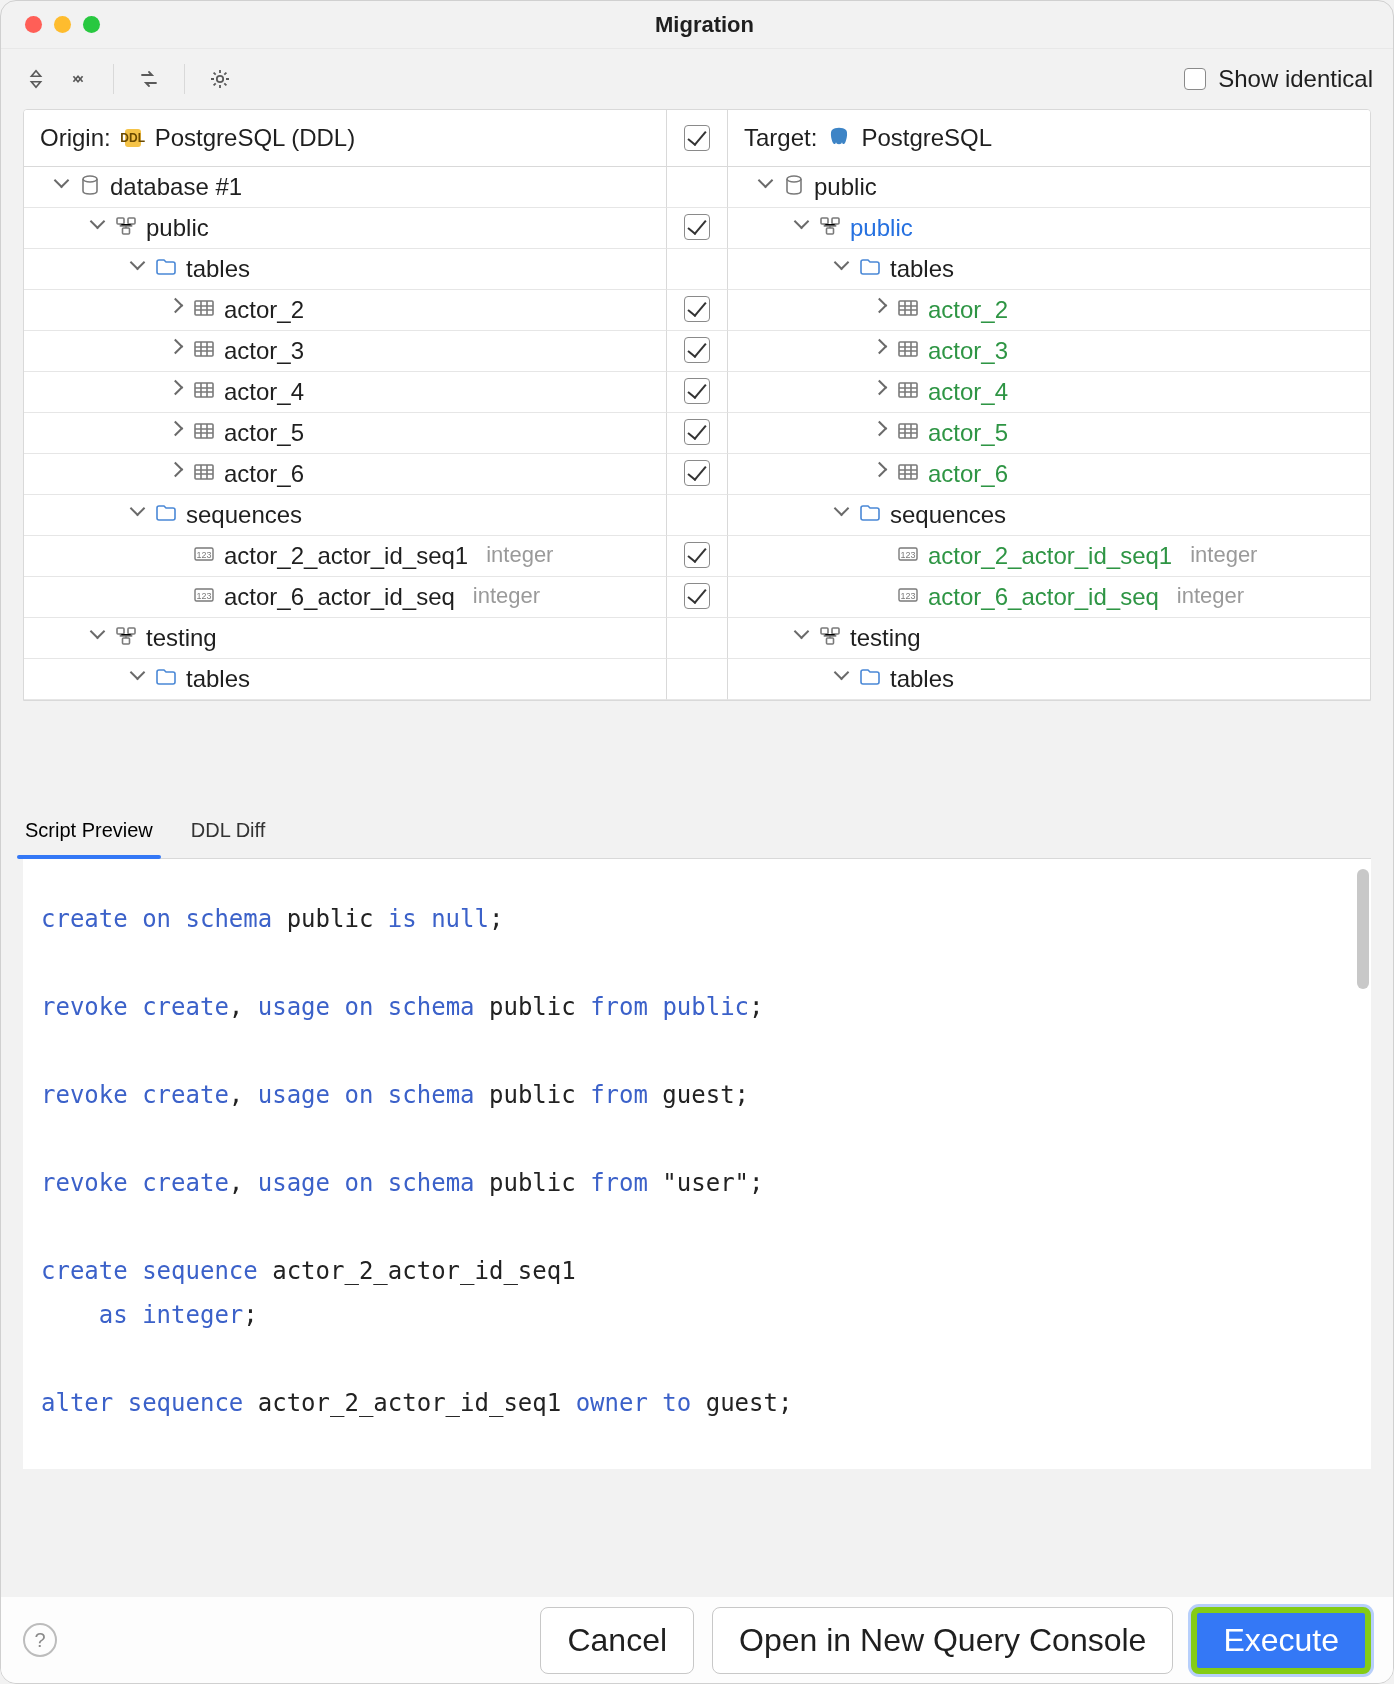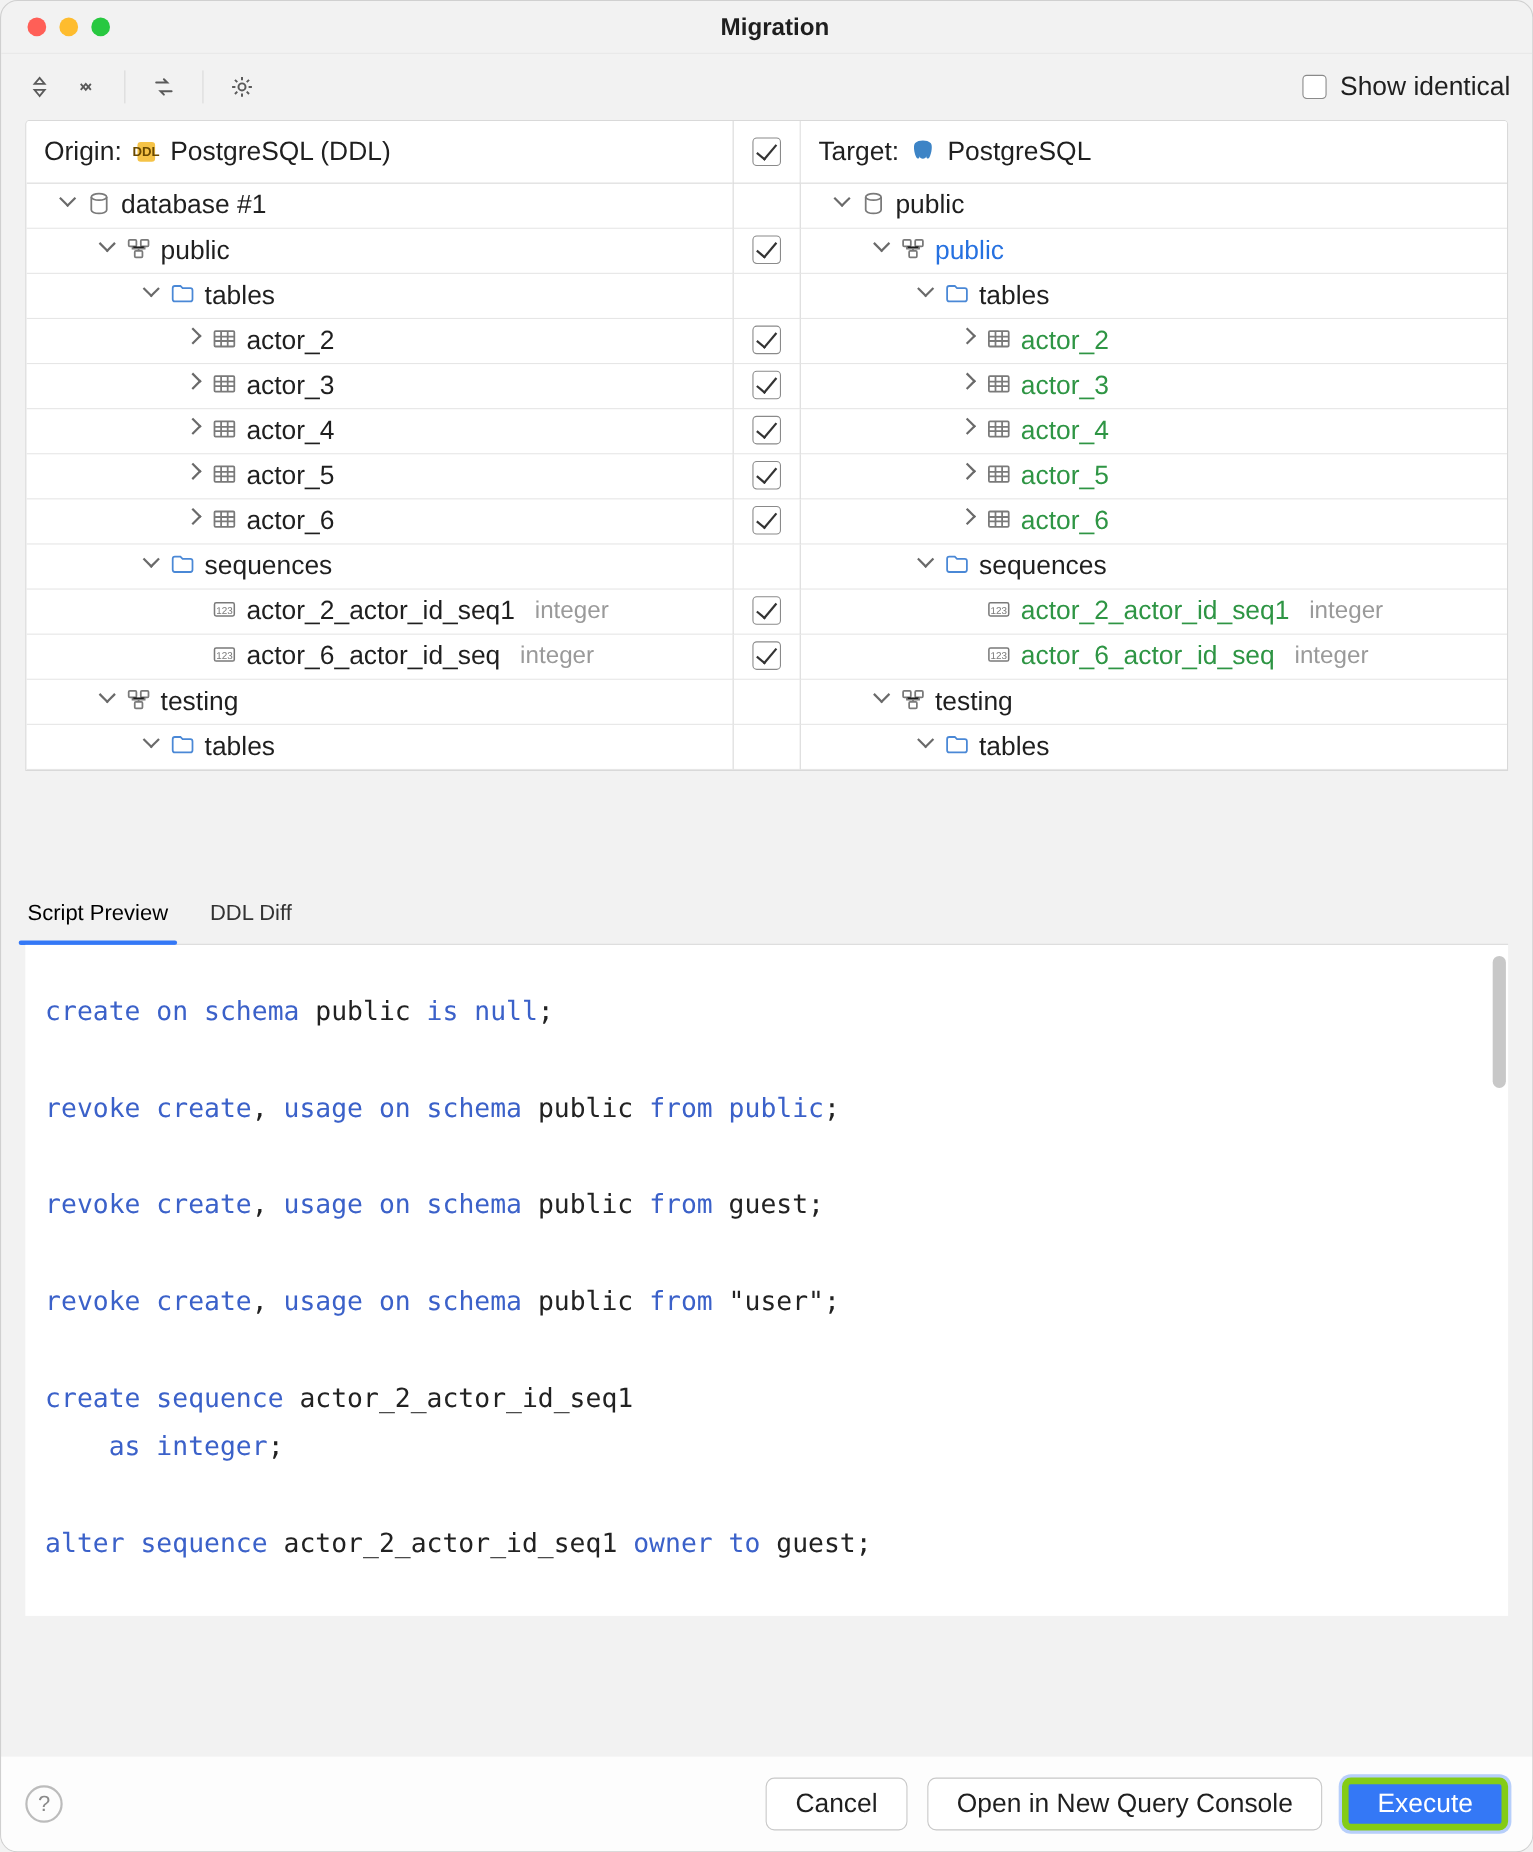--- a/index.html
+++ b/index.html
@@ -166,21 +166,21 @@
     height:86px;
     display:flex;align-items:center;
     padding:0 22px;gap:18px;
     background:#fdfdfd;
   }
   .help{
     width:34px;height:34px;border:2px solid #bcbcbc;border-radius:50%;display:flex;align-items:center;justify-content:center;color:#8a8a8a;font-size:20px;
   }
   .footer .spacer{flex:1;}
   .btn{
-    height:48px;padding:0 26px;border:1px solid #c8c8c8;border-radius:8px;background:#fff;font-size:24px;display:flex;align-items:center;cursor:pointer;
+    height:67px;padding:0 26px;border:1px solid #c8c8c8;border-radius:8px;background:#fff;font-size:32px;display:flex;align-items:center;cursor:pointer;
   }
   .btn.primary{
     background:#3478f6;color:#fff;border:6px solid #84cc16;box-shadow:0 0 0 3px rgba(52,120,246,.35);font-weight:500;
   }
 
   
   .elephant{color:#3d84c6;}
 </style>
 </head>
 <body>

